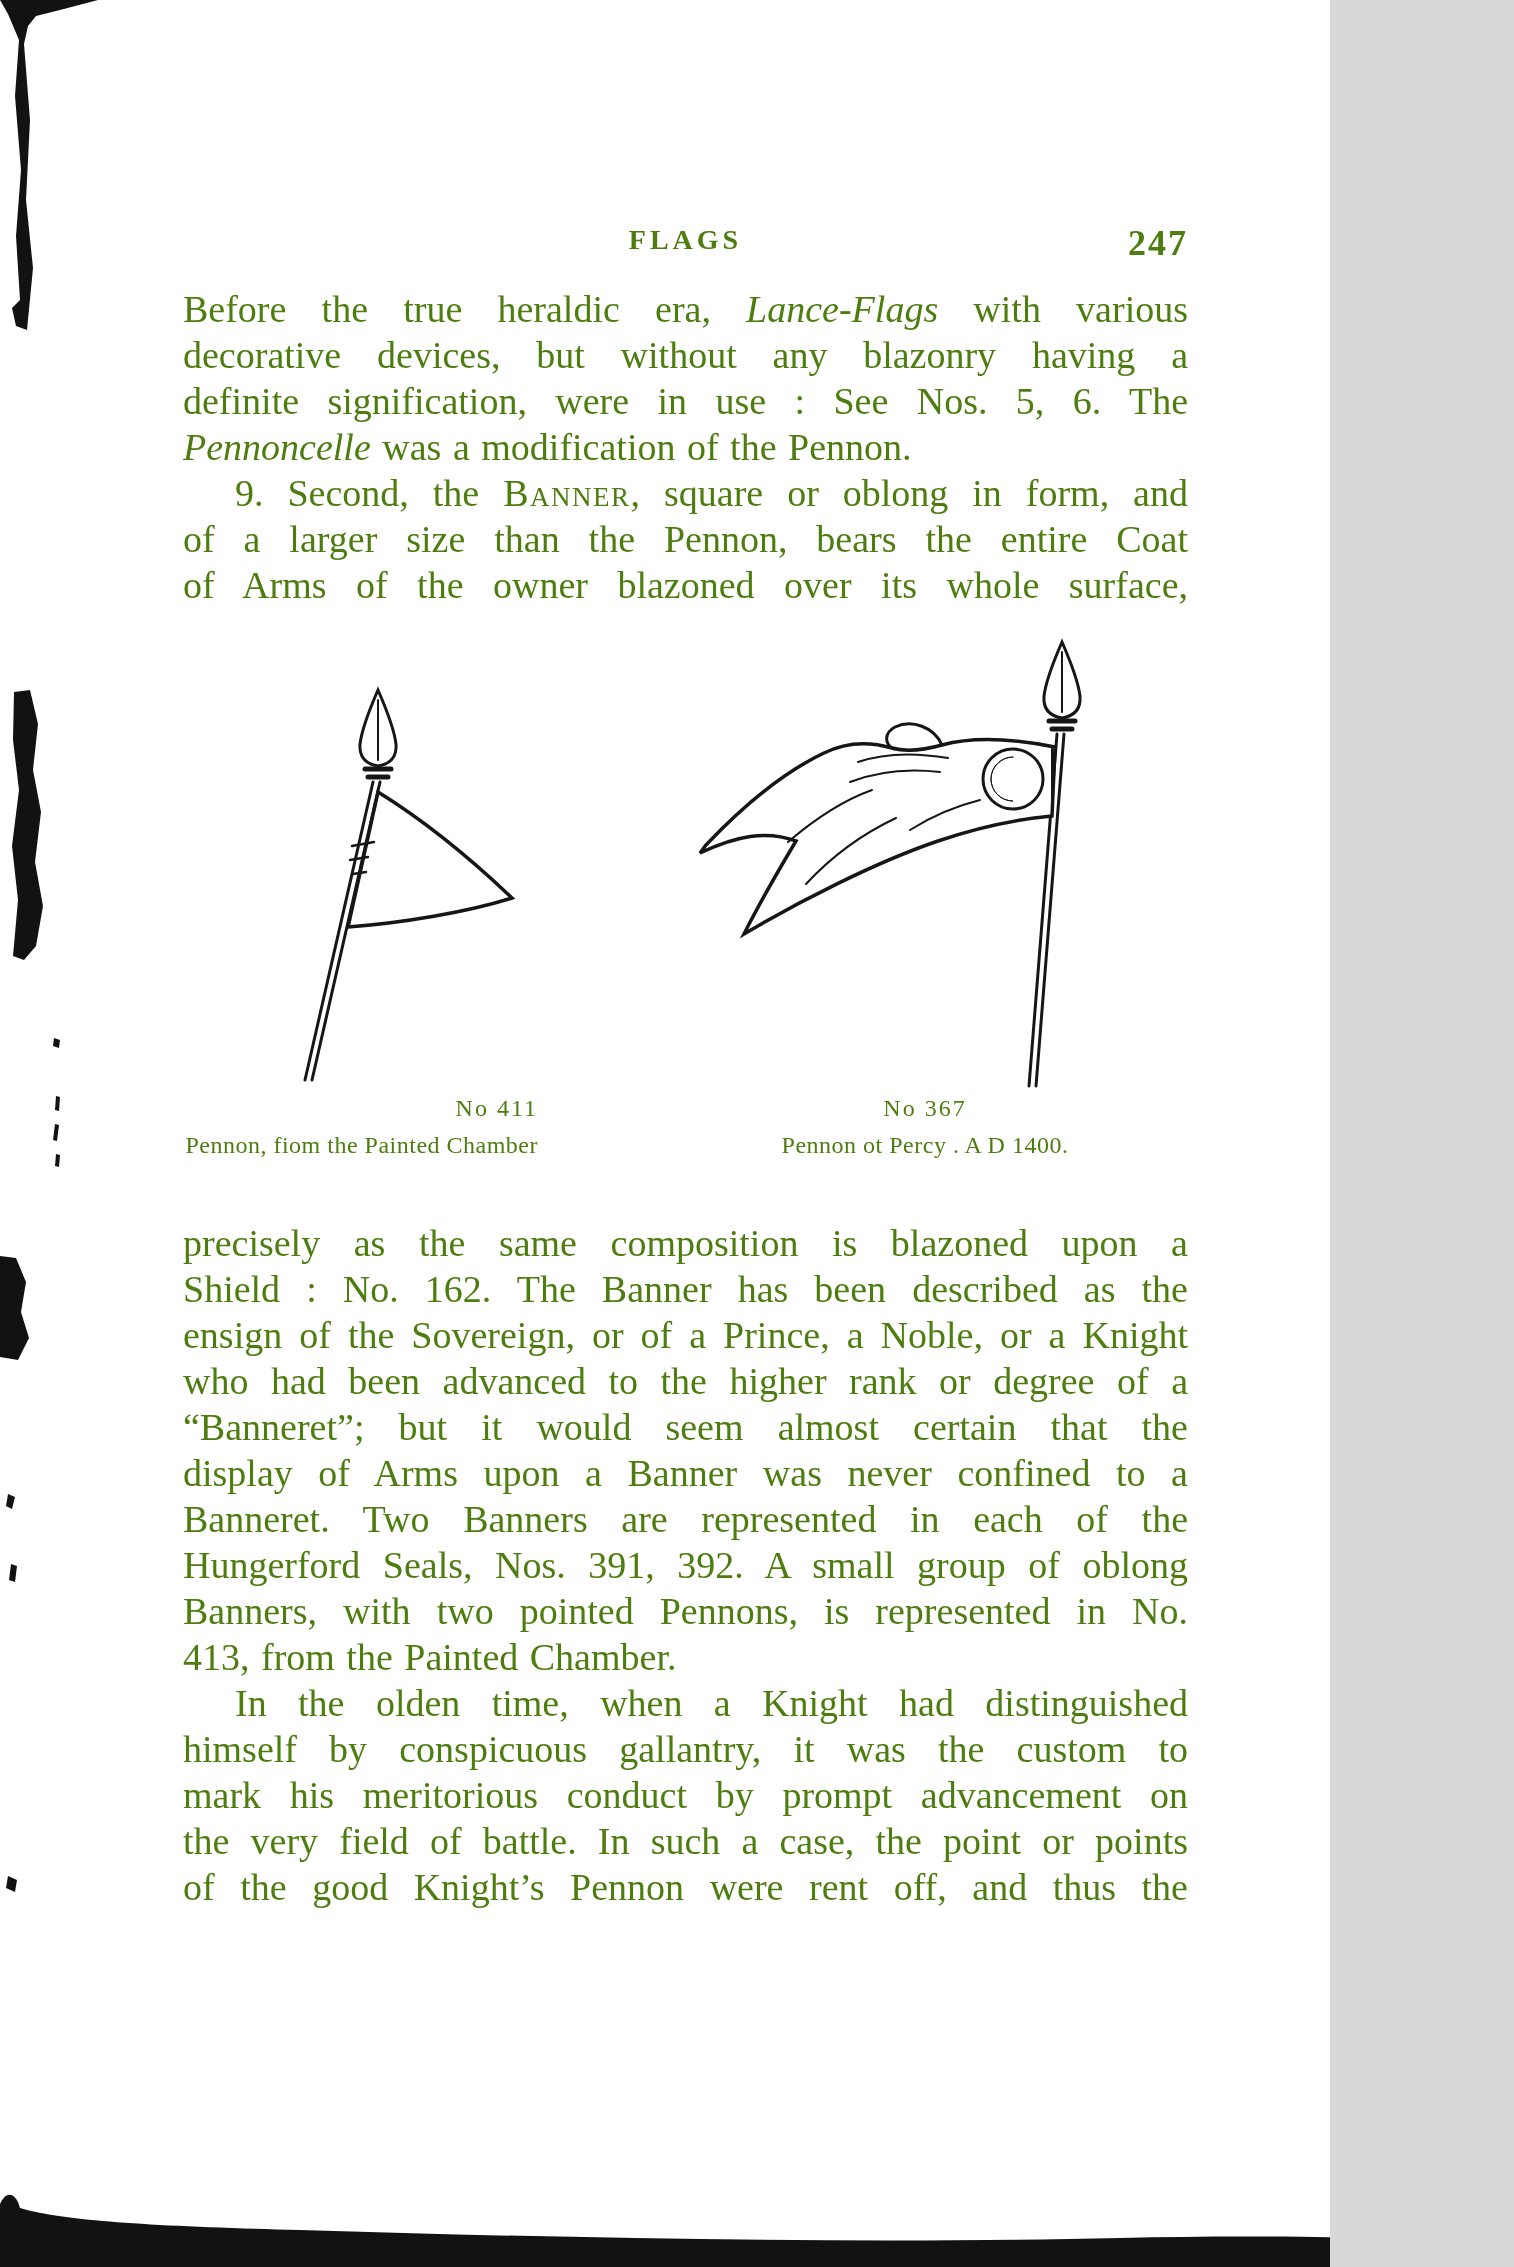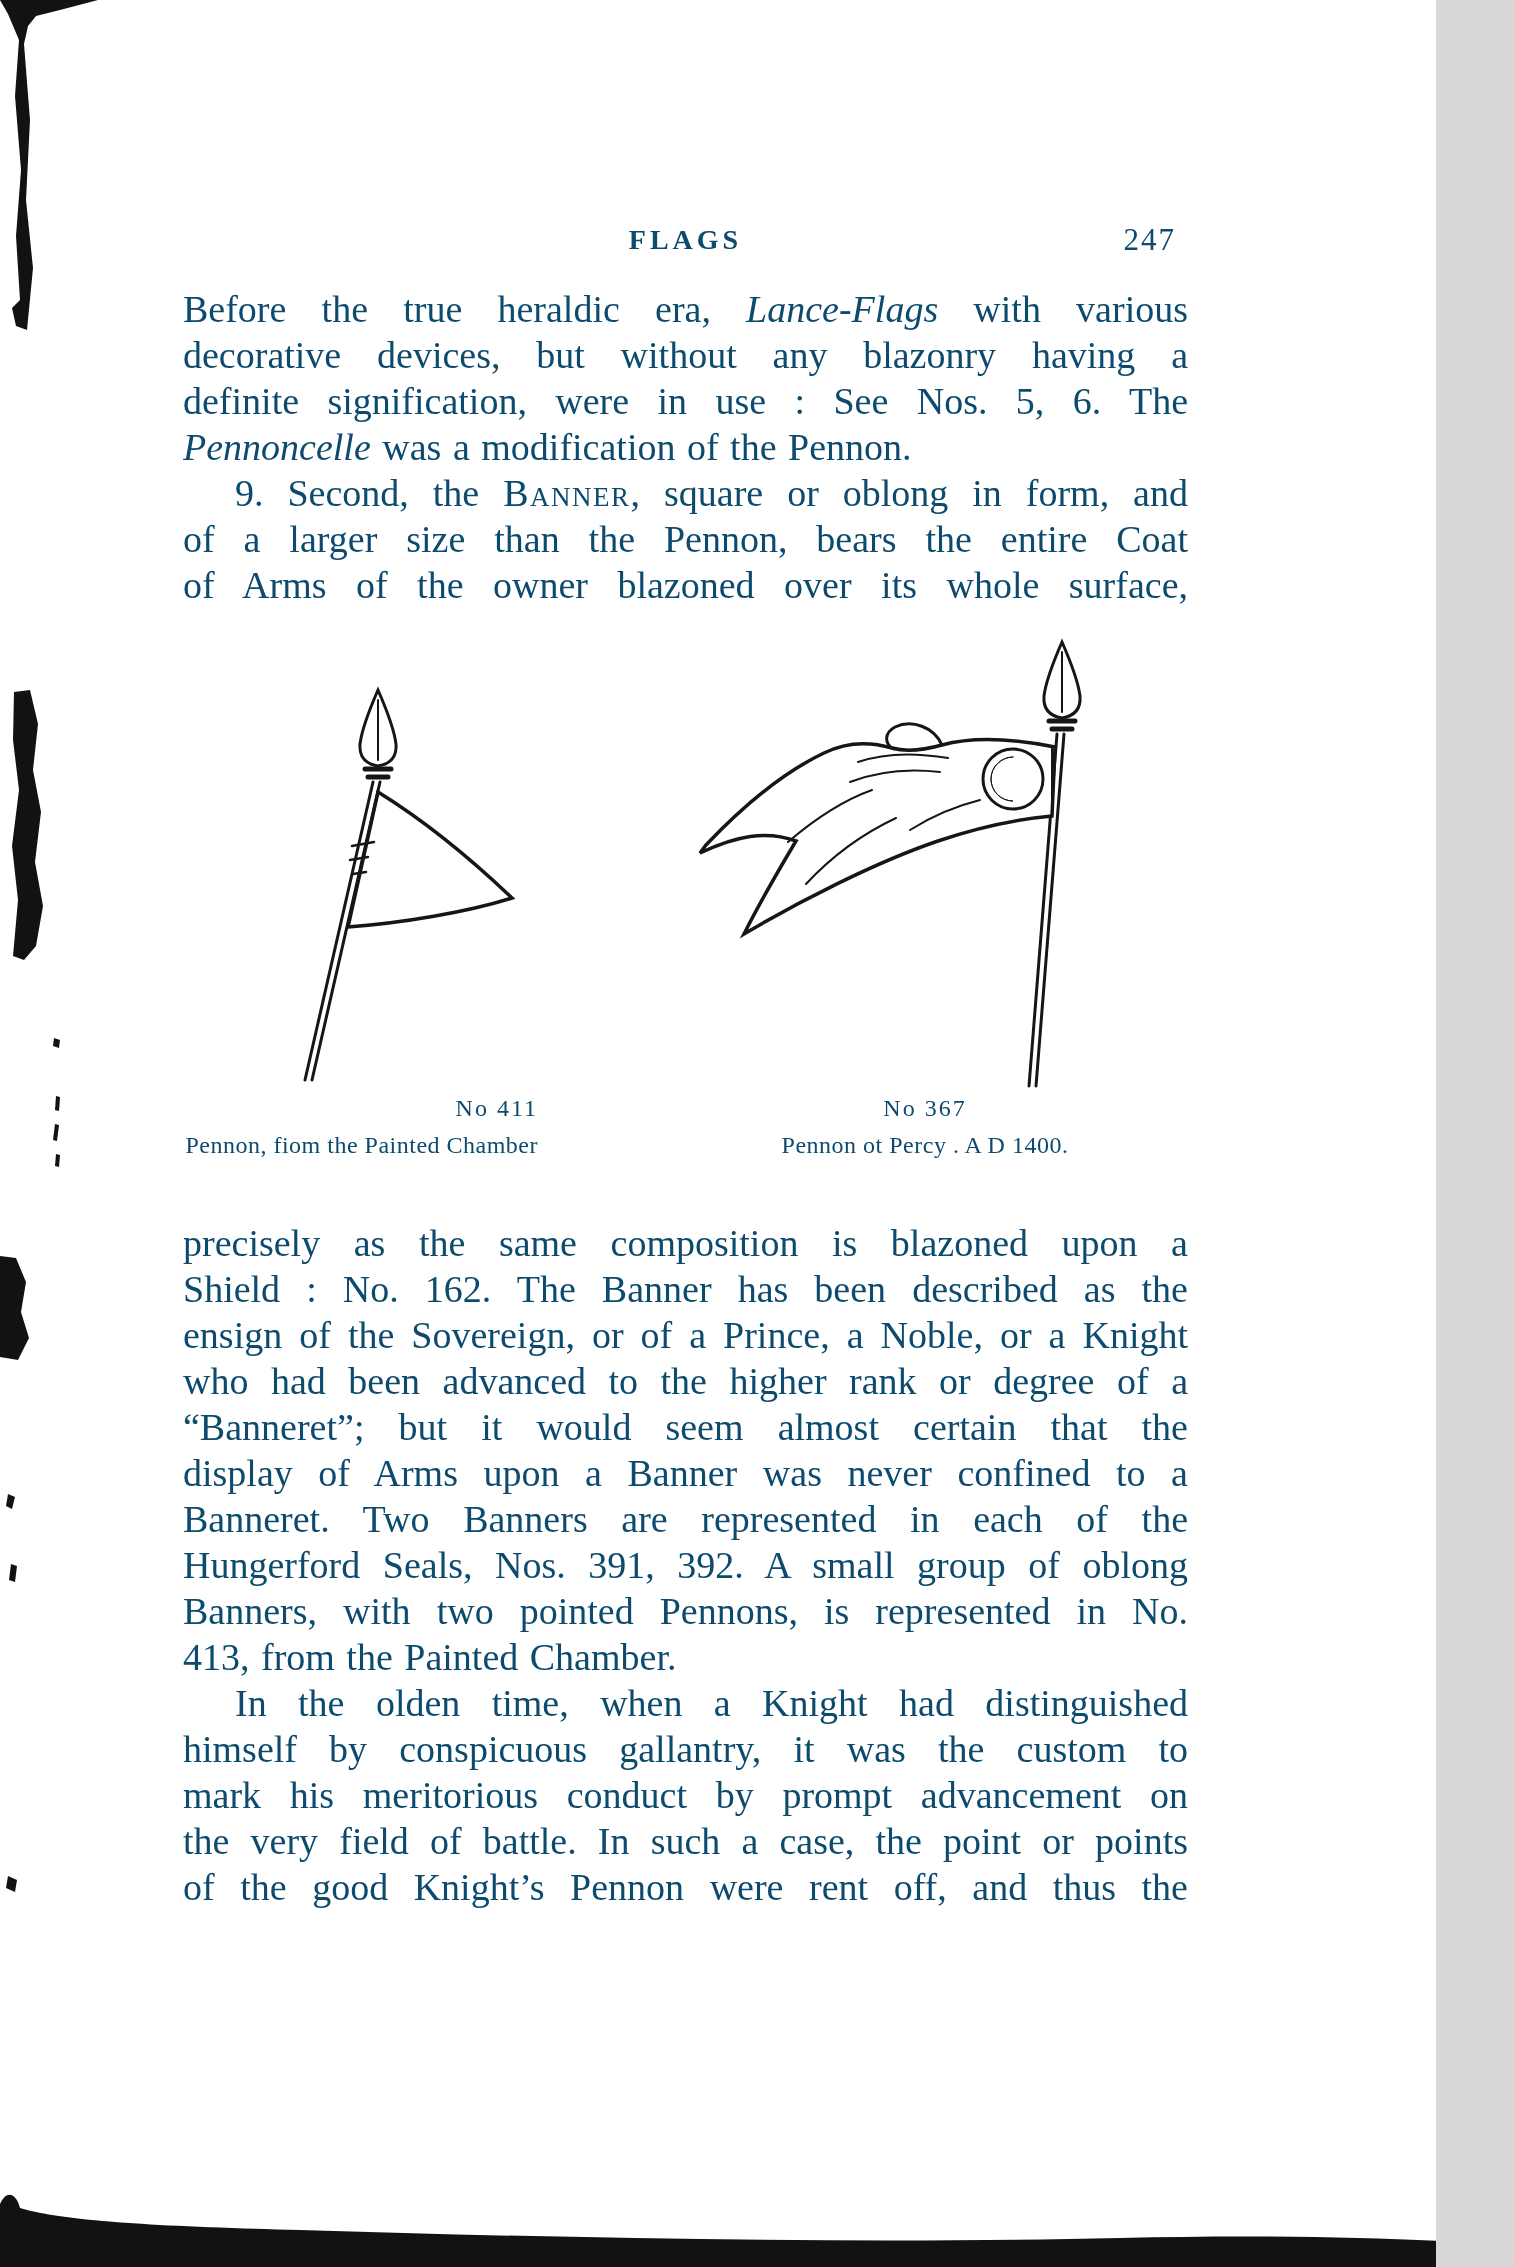--- a/index.html
+++ b/index.html
@@ -1,46 +1,47 @@
 <!DOCTYPE html>
 <html><head>
 <meta charset="utf-8">
 <style>
   html, body { margin: 0; padding: 0; background: #d8d8d8; }
   .page {
     position: relative;
-    width: 1436px;
+    width: 1330px;
     height: 2267px;
     background: #ffffff;
     overflow: hidden;
     font-family: "Liberation Serif", "DejaVu Serif", serif;
-    color: #0c4a6e;
+    color: #4d7c0f;
   }
   svg.overlay {
     position: absolute;
     left: 0; top: 0;
     width: 1514px; height: 2267px;
     pointer-events: none;
   }
   .running-header {
     position: absolute;
     left: 183px; top: 220px;
     width: 1005px; height: 48px;
   }
   .header-title {
     position: absolute; left: 0; right: 0; top: 4px;
     text-align: center;
     font-size: 28px;
     letter-spacing: 4px;
     font-weight: 600;
   }
   .page-number {
-    position: absolute; right: 12px; top: 2px;
-    font-size: 31px;
+    position: absolute; right: 0; top: 2px;
+    font-size: 36px;
     letter-spacing: 2px;
+    font-weight: bold;
   }
   .text-block {
     position: absolute;
     left: 183px;
     width: 1005px;
     font-size: 38px;
     line-height: 46px;
     word-spacing: 2px;
   }
   .text-block.upper { top: 286px; }

